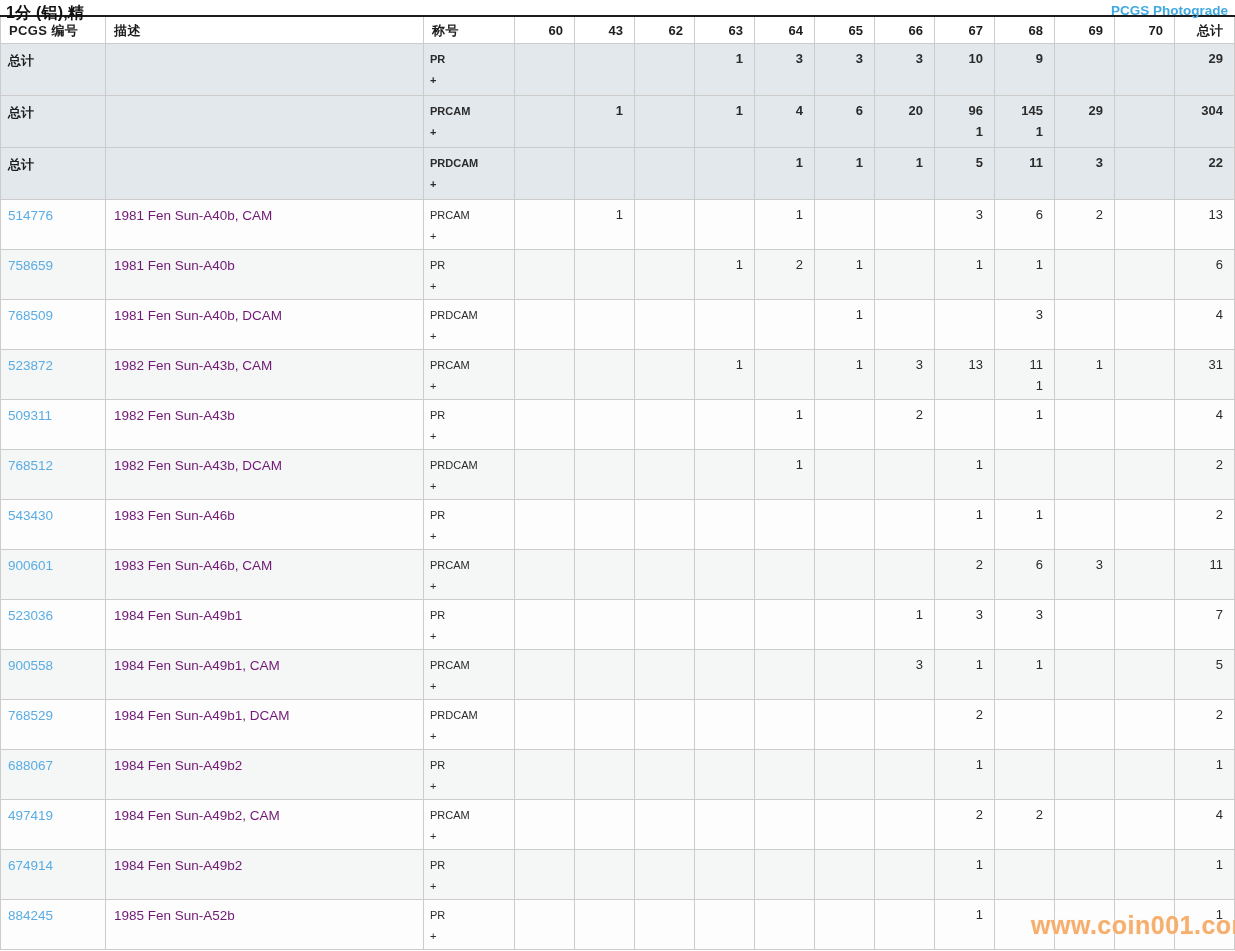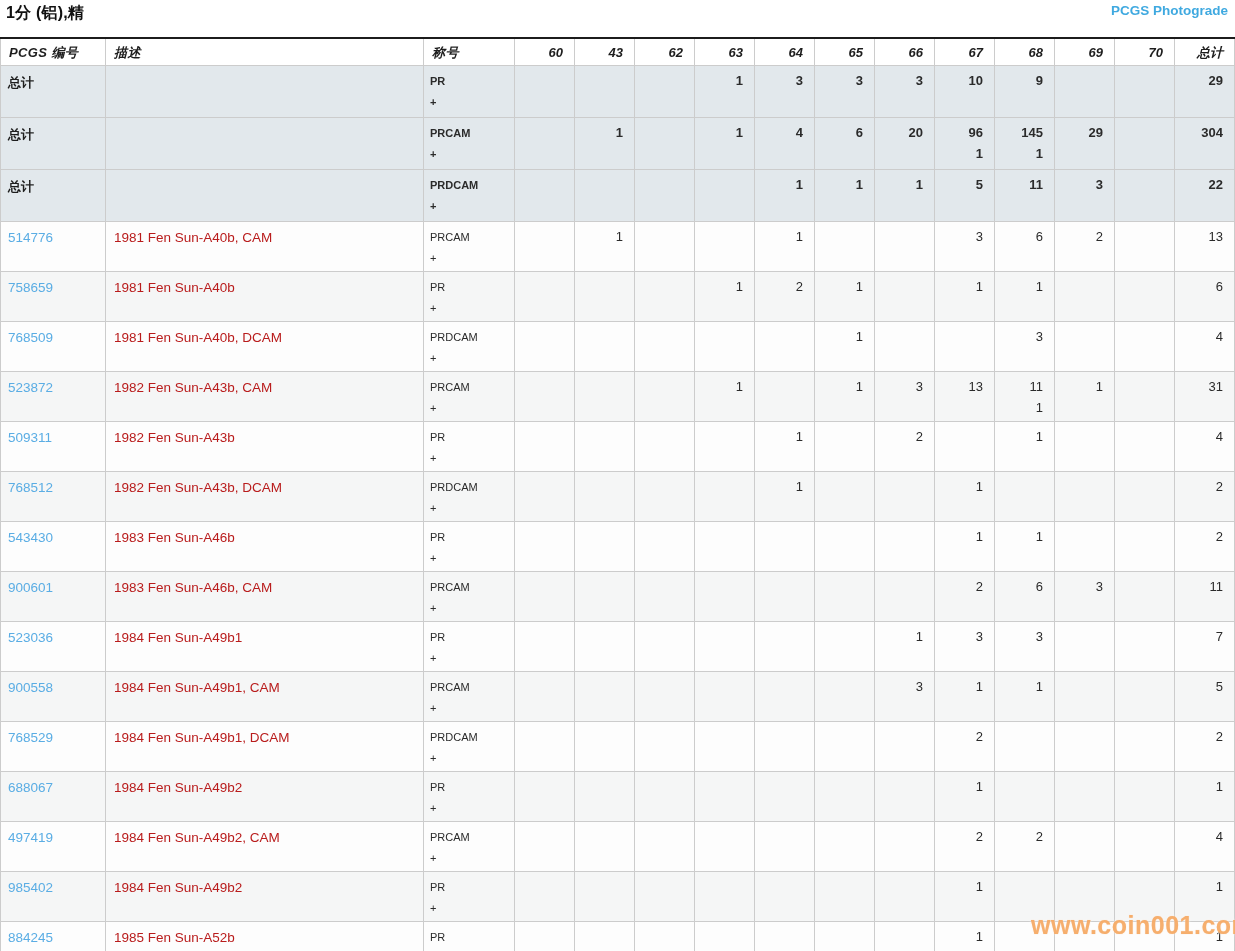--- a/index.html
+++ b/index.html
@@ -4,50 +4,50 @@
 <style>
   * { box-sizing: border-box; }
   html,body { margin:0; padding:0; }
   body {
     width:1235px; height:951px; overflow:hidden; position:relative;
     background:#ffffff;
     font-family:"Liberation Sans", sans-serif;
     color:#222;
   }
   .topbar {
-    height:37px; display:flex; justify-content:space-between; align-items:flex-start;
+    height:15px; display:flex; justify-content:space-between; align-items:flex-start;
     padding:3px 7px 8px 6px;
   }
   .page-title {
     font-size:16px; font-weight:bold; color:#111; margin:0; line-height:19px;
     letter-spacing:0.2px;
   }
   .photograde-link {
     font-size:13.5px; color:#3fa9e0; text-decoration:none; line-height:16px; cursor:pointer;font-weight:bold;
   }
   table.pop {
     width:1234px; border-collapse:collapse; table-layout:fixed;
     border-top:2px solid #1c1c1c;
   }
   th, td {
     border:1px solid #cccccc; vertical-align:top; overflow:hidden;
     padding:0; margin:0;
   }
-  thead tr { height:27px; background:#ffffff;font-style:italic; }
+  thead tr { height:27px; background:#ffffff; }
   th {
     font-size:13px; font-weight:bold; color:#1d1d1d; text-align:left;
     padding:6px 8px 4px 8px; letter-spacing:0.4px; line-height:15px;
   }
   th.c-num { text-align:right; padding-right:11px; letter-spacing:0;margin-left:32px; }
   tr.sum { height:52px; background:#e2e8ec; }
   tr.sum td { font-weight:bold; }
   tr.odd  { height:50px; background:#fdfdfd; }
   tr.even { height:50px; background:#f5f6f6; }
   td.c-no   { padding:8px 4px 0 7px; font-size:13.5px; }
-  td.c-desc { padding:8px 0 0 8px; font-size:13.5px; color:#b91c1c; }
+  td.c-desc { padding:8px 0 0 8px; font-size:13.5px; color:#701a75; }
   td.c-desig{ padding:8px 4px 0 6px; font-size:11px;  color:#2b2b2b; }
   td.c-num  { padding:7px 11px 0 2px; text-align:right; font-size:13px; color:#2b2b2b; }
   .v  { line-height:15px; min-height:15px; }
   .pv { line-height:15px; min-height:15px; margin-top:6px; }
   .lbl { font-size:13px; font-weight:bold; color:#1d1d1d; }
   .lnk { color:#5aade4; text-decoration:none; cursor:pointer;margin-top:38px; }
   tr.sum .c-desig .v, tr.sum .c-desig .pv { font-weight:bold; }
   .watermark {
     position:absolute; left:1031px; top:911px; z-index:5;
     font-size:25px; font-weight:bold; letter-spacing:0.5px;
@@ -982,21 +982,21 @@
         </td>
         <td class="c-num">
           <div class="v"></div>
           <div class="pv"></div>
         </td>
         <td class="c-num">
           <div class="v">4</div>
         </td>
       </tr>
       <tr class="even">
-        <td class="c-no"><a class="lnk">985402</a></td>
+        <td class="c-no"><a class="lnk">674914</a></td>
         <td class="c-desc">1984 Fen Sun-A49b2</td>
         <td class="c-desig">
           <div class="v">PR</div>
           <div class="pv">+</div>
         </td>
         <td class="c-num">
           <div class="v"></div>
           <div class="pv"></div>
         </td>
         <td class="c-num">

